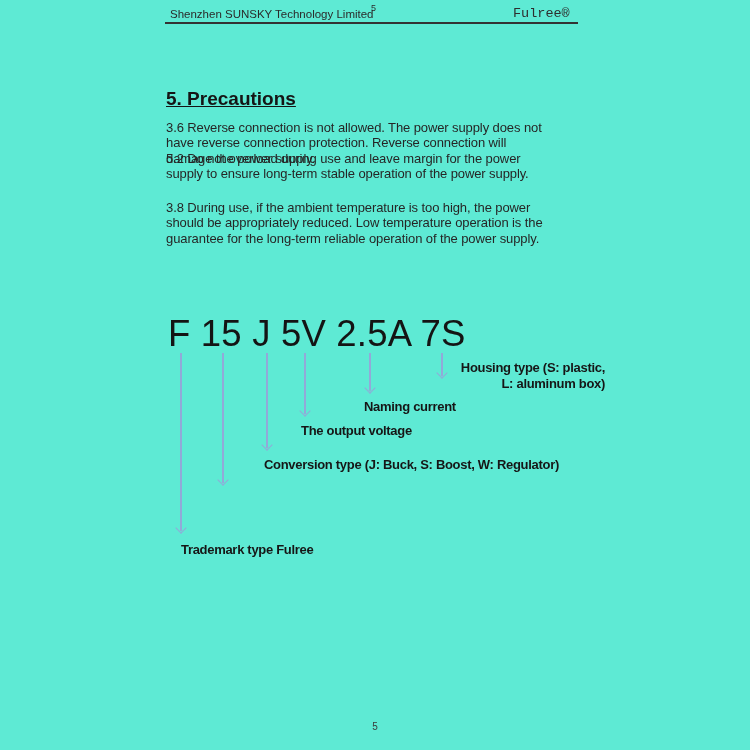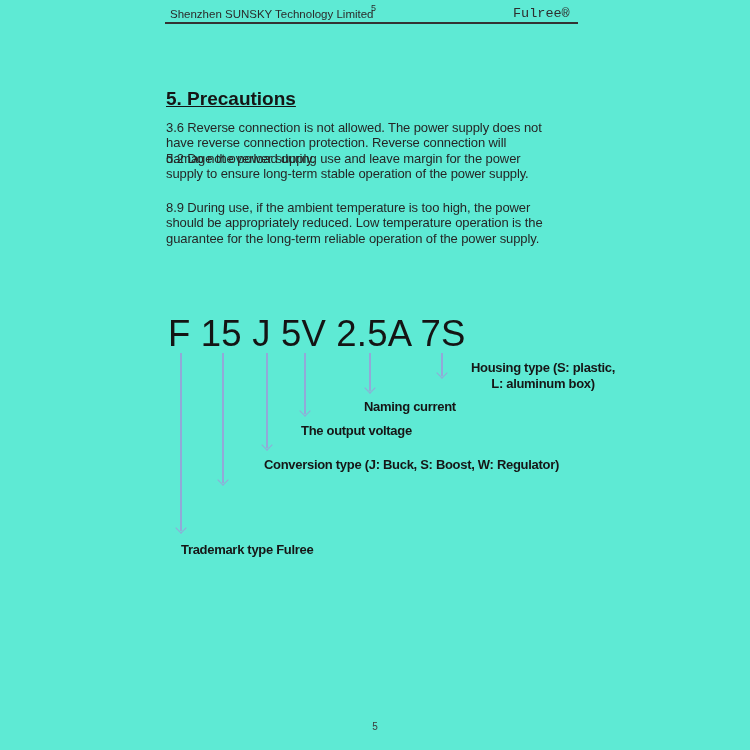--- a/index.html
+++ b/index.html
@@ -45,21 +45,21 @@
   }
   .a1{left:180px;top:353px;height:178px;}
   .a2{left:222px;top:353px;height:130px;}
   .a3{left:266px;top:353px;height:95px;}
   .a4{left:304px;top:353px;height:61px;}
   .a5{left:369px;top:353px;height:38px;}
   .a6{left:441px;top:353px;height:23px;}
 
   
   .dlabel{font-size:13px;font-weight:700;color:#161616;letter-spacing:-0.3px;white-space:pre-line;line-height:16px;}
-  .l-housing{left:463px;top:360px;width:160px;text-align:center;}
+  .l-housing{left:445px;top:360px;width:160px;text-align:right;}
   .l-current{left:364px;top:399px;}
   .l-voltage{left:301px;top:423px;}
   .l-conversion{left:264px;top:457px;}
   .l-chip{left:217px;top:499px;}
   .l-trademark{left:181px;top:542px;}
 
   
   .footer-num{left:368px;top:721px;width:14px;text-align:center;font-size:10px;color:#3a3a3a;}
 </style>
 </head>
@@ -71,21 +71,21 @@
   <div class="abs hdr-sup">5</div>
   <div class="abs hdr-brand">Fulree®</div>
   <div class="abs hdr-rule"></div>
 
   <div class="abs sec-h h-precautions">5. Precautions</div>
   <div class="abs para p51">3.6 Reverse connection is not allowed. The power supply does not
 have reverse connection protection. Reverse connection will
 damage the power supply.</div>
   <div class="abs para p52">5.2 Do not overload during use and leave margin for the power
 supply to ensure long-term stable operation of the power supply.</div>
-  <div class="abs para p53">8.9 During use, if the ambient temperature is too high, the power
+  <div class="abs para p53">3.8 During use, if the ambient temperature is too high, the power
 should be appropriately reduced. Low temperature operation is the
 guarantee for the long-term reliable operation of the power supply.</div>
 
 
   <div class="abs code-line">F 15 J 5V 2.5A 7S</div>
 
   <div class="arrow a1"></div>
   <div class="arrow a2"></div>
   <div class="arrow a3"></div>
   <div class="arrow a4"></div>

